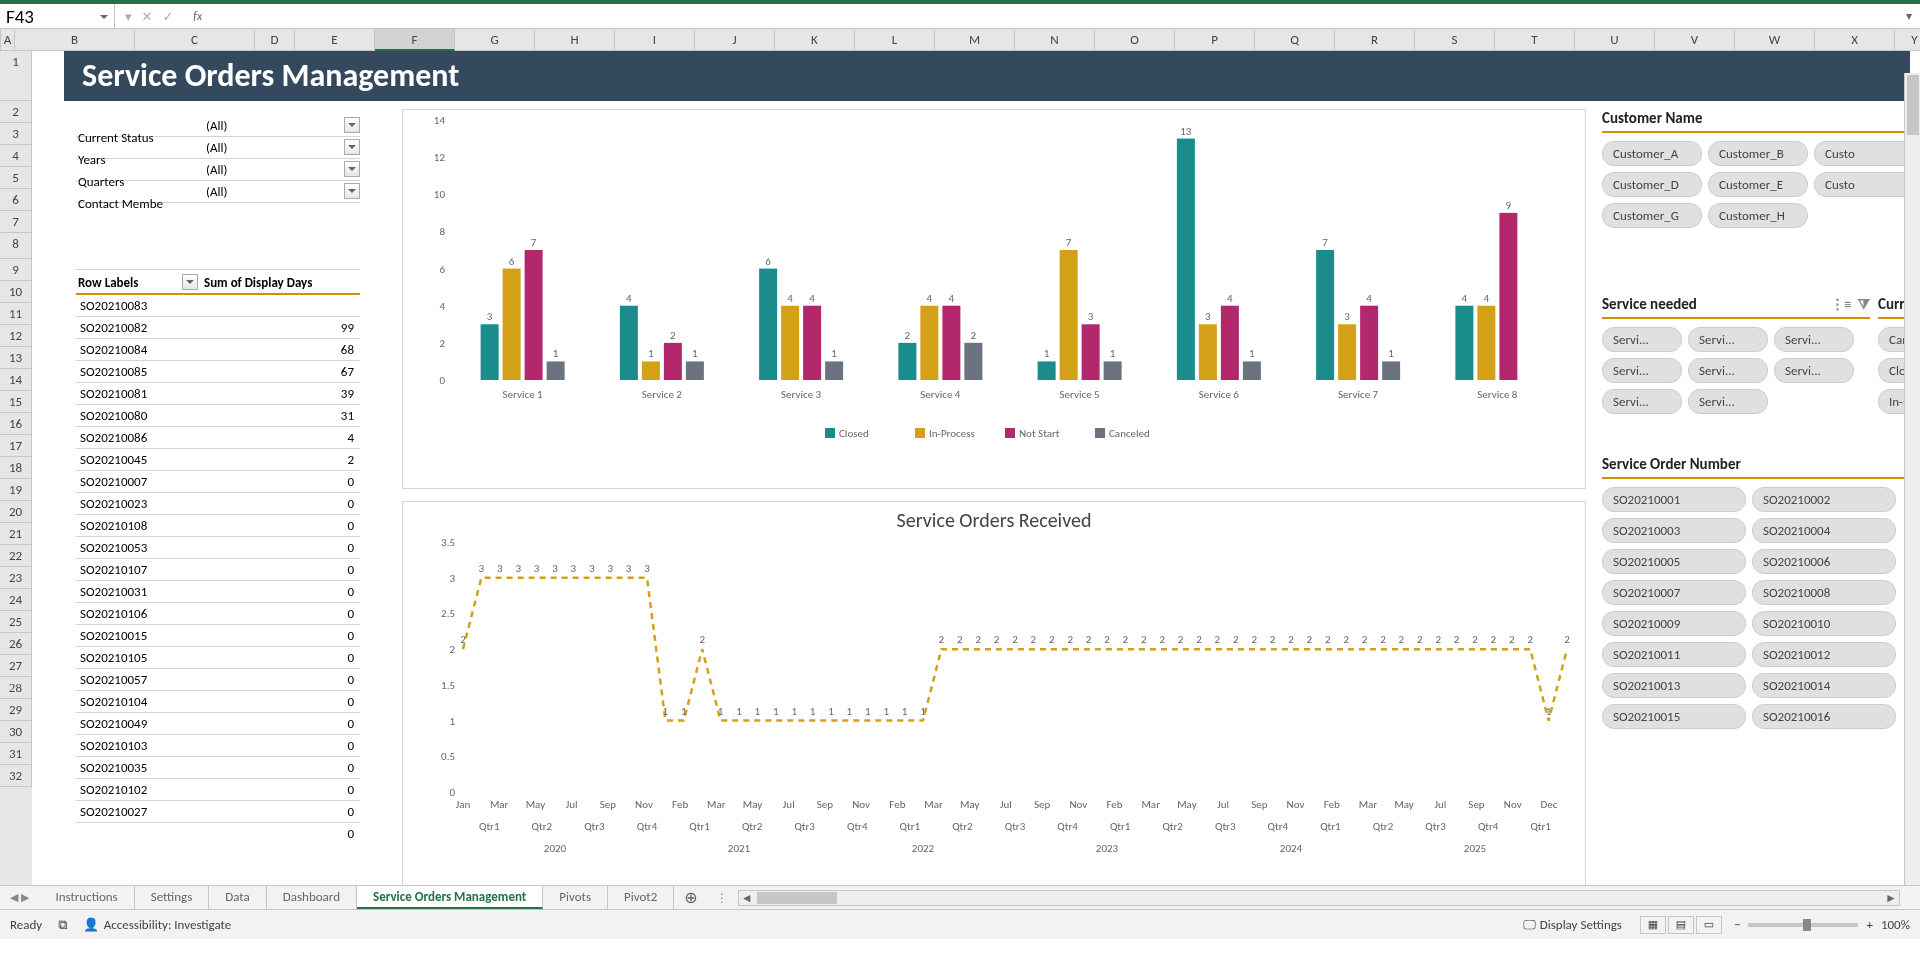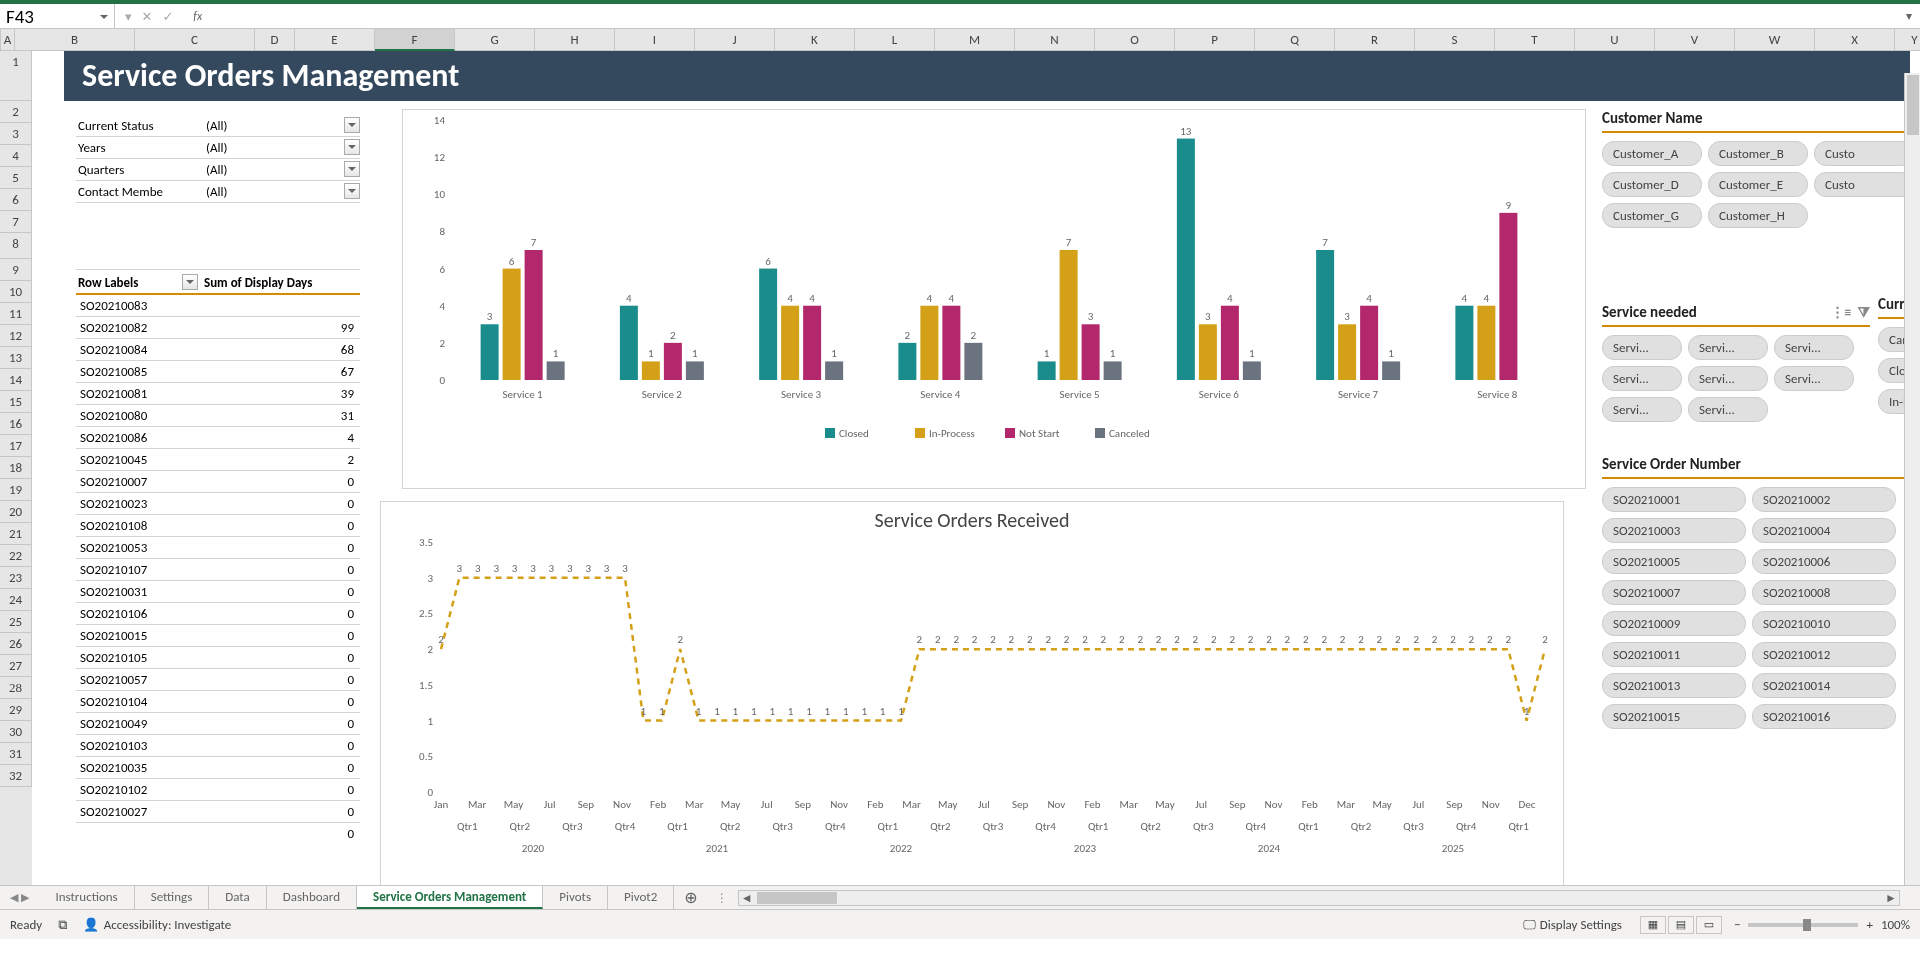--- a/index.html
+++ b/index.html
@@ -13,21 +13,21 @@
 .rowhdr-col { width: 32px; background: #e6e6e6; }
 .colhdr-row { height: 22px; background: #e6e6e6; display: flex; border-bottom: 1px solid #c6c6c6; }
 .cornersq { width: 32px; height: 22px; background: #e6e6e6; border-right: 1px solid #c6c6c6; border-bottom: 1px solid #999; }
 .colhdr { height: 22px; border-right: 1px solid #c6c6c6; text-align: center; line-height: 22px; font-size: 13px; color: #444; }
 .colhdr.sel { background: #d2d2d2; border-bottom: 2px solid #217346; }
 .rowhdr { height: 22px; border-bottom: 1px solid #c6c6c6; border-right: 1px solid #c6c6c6; text-align: center; line-height: 22px; font-size: 13px; color: #444; }
 .grid-body { flex: 1; position: relative; }
 .dash-title { position: absolute; left: 32px; top: 0; right: 10px; height: 50px; background: #34495e; color: #fff; font-size: 32px; font-weight: 600; padding-left: 18px; line-height: 50px; }
 .filters { position: absolute; left: 44px; top: 64px; width: 284px; }
 .filter-row { display: flex; height: 22px; border-bottom: 1px solid #d4d4d4; font-size: 13px; }
-.filter-label { width: 126px; padding-left: 2px; line-height: 22px; }
+.filter-label { width: 126px; padding-left: 2px; line-height: 22px; margin-top: 12px; }
 .filter-val { flex: 1; padding-left: 4px; line-height: 22px; position: relative; }
 .filter-dd { position: absolute; right: 0; top: 2px; width: 16px; height: 16px; border: 1px solid #aaa; background: linear-gradient(#fff,#e6e6e6); display:flex; align-items:center; justify-content:center; }
 .filter-dd::after { content:''; border: 4px solid transparent; border-top-color:#666; margin-top:3px; }
 .pivot-tbl { position: absolute; left: 44px; top: 218px; width: 284px; font-size: 13px; }
 .pivot-hdr-row { display: flex; height: 26px; border-top: 1px solid #d4d4d4; border-bottom: 2px solid #d48c00; }
 .pivot-hdr-cell { padding-left: 2px; line-height: 26px; font-weight: 600; position: relative; }
 .pivot-hdr-cell .filter-dd { right: 4px; top: 4px; }
 .pivot-data-row { display: flex; height: 22px; border-bottom: 1px solid #d4d4d4; flex-direction: column; }
 .pivot-data-row div:first-child { width:126px; padding-left:4px; line-height:22px; }
 .pivot-data-row div:last-child { flex:1; text-align:right; padding-right:6px; line-height:22px; }
@@ -353,21 +353,21 @@
             <text x="436" y="327">Closed</text>
             <rect x="512" y="318" width="10" height="10" fill="#d4a018"></rect>
             <text x="526" y="327">In-Process</text>
             <rect x="602" y="318" width="10" height="10" fill="#b3286c"></rect>
             <text x="616" y="327">Not Start</text>
             <rect x="692" y="318" width="10" height="10" fill="#6b7280"></rect>
             <text x="706" y="327">Canceled</text>
           </svg>
       </div>
 
-      <div class="chart-panel" style="left:348px;top:450px;width:1184px;height:394px;">
+      <div class="chart-panel" style="left:370px;top:450px;width:1184px;height:394px;">
         <div class="chart-title">Service Orders Received</div>
         <svg id="chart2" width="1184" height="360">
             <text x="52" y="264" text-anchor="end">0</text>
             <text x="52" y="228.28571428571428" text-anchor="end">0.5</text>
             <text x="52" y="192.57142857142856" text-anchor="end">1</text>
             <text x="52" y="156.85714285714286" text-anchor="end">1.5</text>
             <text x="52" y="121.14285714285714" text-anchor="end">2</text>
             <text x="52" y="85.42857142857142" text-anchor="end">2.5</text>
             <text x="52" y="49.71428571428572" text-anchor="end">3</text>
             <text x="52" y="14" text-anchor="end">3.5</text>
@@ -503,21 +503,21 @@
             <div class="slicer-btn ">Customer_B</div>
             <div class="slicer-btn ">Custo</div>
             <div class="slicer-btn ">Customer_D</div>
             <div class="slicer-btn ">Customer_E</div>
             <div class="slicer-btn ">Custo</div>
             <div class="slicer-btn ">Customer_G</div>
             <div class="slicer-btn ">Customer_H</div>
           </div>
       </div>
 
-      <div class="slicer" style="left:1570px;top:252px;width:268px;">
+      <div class="slicer" style="left:1570px;top:244px;width:268px;">
         <div class="slicer-title">
             <span>Service needed</span>
             <span class="slicer-icons"><span>⋮≡</span><span>⧩</span></span>
           </div>
         <div class="slicer-btns" id="sl-serv">
             <div class="slicer-btn nar">Servi...</div>
             <div class="slicer-btn nar">Servi...</div>
             <div class="slicer-btn nar">Servi...</div>
             <div class="slicer-btn nar">Servi...</div>
             <div class="slicer-btn nar">Servi...</div>

